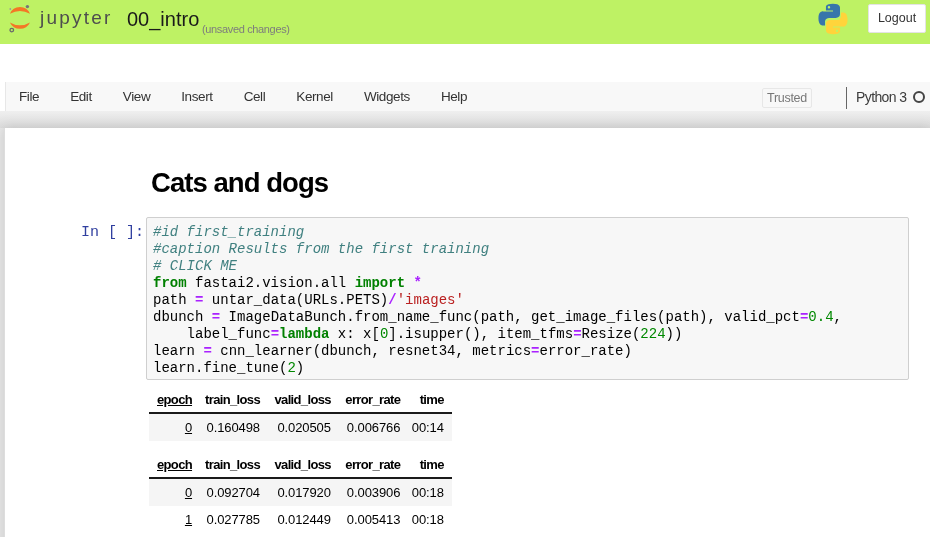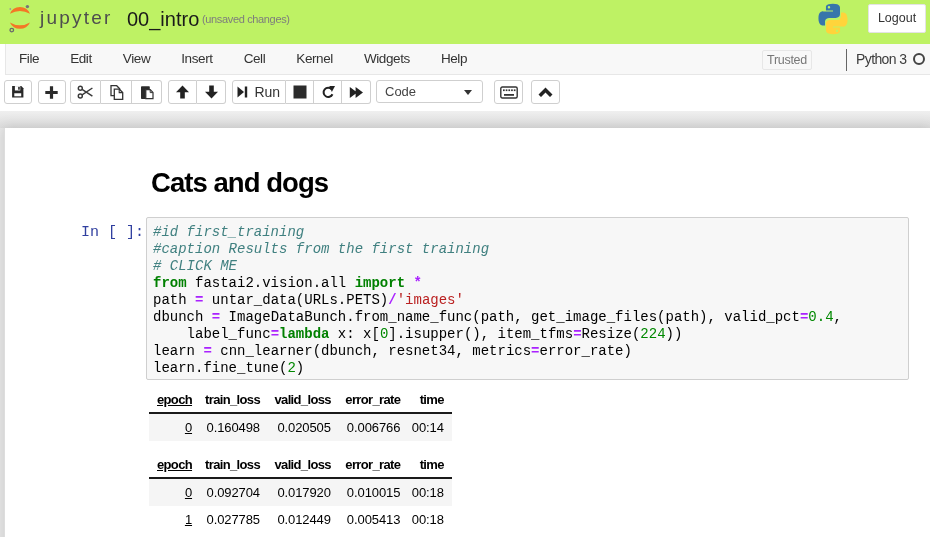--- a/index.html
+++ b/index.html
@@ -3,28 +3,28 @@
 <meta charset="utf-8">
 <style>
 * { box-sizing: border-box; margin: 0; padding: 0; }
 html,body { width: 930px; height: 537px; overflow: hidden; }
 body { font-family: "Liberation Sans", sans-serif; background: #fff; position: relative; }
 
 
 #header { position: relative; height: 43.5px; background: #bef264; }
 #logo { position: absolute; left: 9px; top: 4px; }
 #title { position: absolute; left: 127px; top: 8px; font-size: 20px; color: #1a1a1a; }
-#checkpoint { position: absolute; left: 202px; top: 13px; font-size: 11px; letter-spacing: -0.35px; color: #7d7d7d; }
+#checkpoint { position: absolute; left: 202px; top: 23px; font-size: 11px; letter-spacing: -0.35px; color: #7d7d7d; }
 #kernellogo { position: absolute; left: 816px; top: 2px; }
 #logout { position: absolute; left: 868px; top: 4px; width: 58px; height: 29px; background: #fff; border: 1px solid #e3e3e3; border-radius: 2px; font-size: 12.5px; color: #333; text-align: center; line-height: 27px; }
 
 
 #menubar { position: relative; height: 31px; background: #f8f8f8; border-bottom: 1px solid #e7e7e7; }
 #menubar::before { content: ''; position: absolute; left: 0; top: 0; width: 4.5px; height: 31px; background: #fff; border-right: 1px solid #e7e7e7; }
-#menus { display: flex; padding-left: 3.5px; }
+#menus { display: flex; padding-left: 3.5px; margin-top: 38px; }
 #menus .mi { font-size: 13.5px; letter-spacing: -0.4px; color: #333; line-height: 30px; padding: 0 15.5px; }
 #trusted { position: absolute; left: 762px; top: 6px; width: 50px; height: 20px; border: 1px solid #e7e7e7; border-radius: 2px; font-size: 12.5px; letter-spacing: -0.3px; color: #777; text-align: center; line-height: 18px; }
 #ksep { position: absolute; left: 846px; top: 5px; width: 1px; height: 22px; background: #666; }
 #kname { position: absolute; left: 856px; top: 7px; font-size: 14px; letter-spacing: -0.6px; color: #3c3c3c; }
 #kind { position: absolute; left: 912.5px; top: 9.5px; width: 12px; height: 12px; border: 2px solid #444; border-radius: 50%; }
 
 
 #toolbar { position: relative; height: 36px; background: #fff; }
 .btngroup { position: absolute; top: 5.5px; display: flex; }
 .tbtn { height: 24px; background: #fff; border: 1px solid #cfcfcf; display: flex; align-items: center; justify-content: center; }
@@ -262,21 +262,21 @@
         <th class="c3">valid_loss</th>
         <th class="c4">error_rate</th>
         <th class="c5">time</th>
       </tr>
     </thead>
   <tbody>
     <tr>
         <td class="c1">0</td>
         <td class="c2">0.092704</td>
         <td class="c3">0.017920</td>
-        <td class="c4">0.010015</td>
+        <td class="c4">0.003906</td>
         <td class="c5">00:18</td>
       </tr>
     <tr>
         <td class="c1">1</td>
         <td class="c2">0.027785</td>
         <td class="c3">0.012449</td>
         <td class="c4">0.005413</td>
         <td class="c5">00:18</td>
       </tr>
   </tbody>

